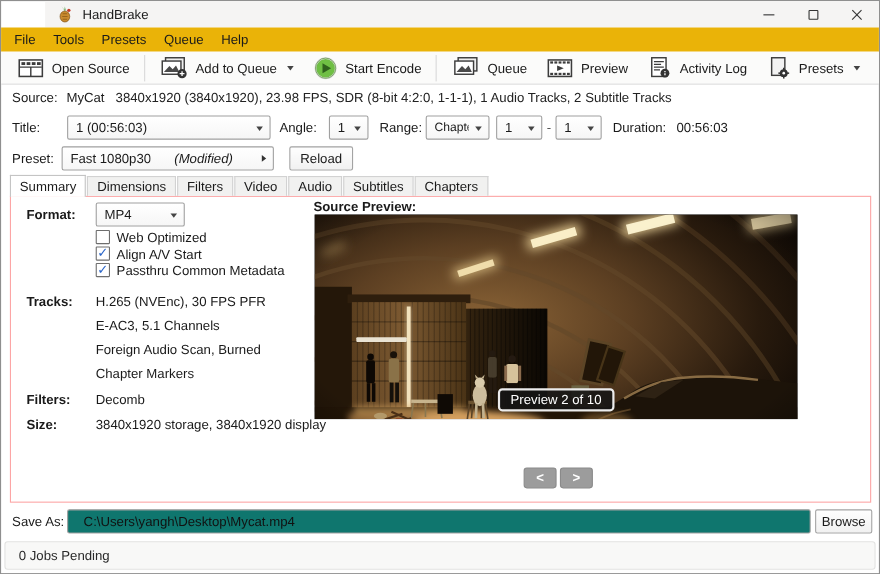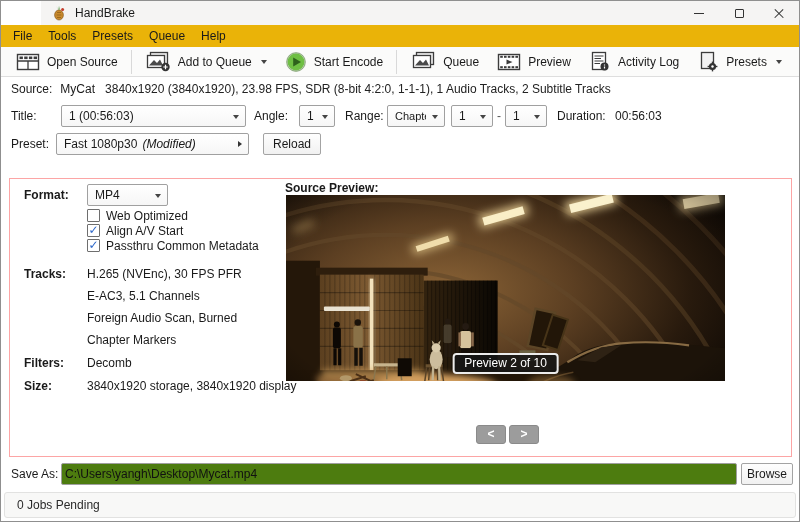--- a/index.html
+++ b/index.html
@@ -65,21 +65,21 @@
   .tracks-block { position:absolute; left:77px; top:84px; line-height:22px; }
 
   .preview-label { position:absolute; left:275px; top:2px; font-weight:700; }
   .preview-img { position:absolute; left:276px; top:16px; width:439px; height:186px; background:#000; overflow:hidden; }
   .preview-badge { position:absolute; left:50%; transform:translateX(-50%); bottom:7px; background:rgba(22,22,22,.88); border:2px solid #ececec; border-radius:4px; color:#fff; padding:1px 10px 2px; white-space:nowrap; }
   .nav-btn { position:absolute; width:30px; height:19px; background:#9c9c9c; border:1px solid #8a8a8a; border-radius:3px; color:#fff; font-weight:700; font-size:12px; line-height:16px; text-align:center; }
 
   
   .save-row { top:461px; height:24px; }
   .save-row .lbl { margin-left:10px; }
-  .save-input { position:absolute; left:60px; top:462px; width:676px; height:22px; border:1px solid #9f9f9f; border-radius:2px; padding:0 3px; font-family:inherit; font-size:12px; color:#111; background:#4d7c0f; }
+  .save-input { position:absolute; left:60px; top:462px; width:676px; height:22px; border:1px solid #9f9f9f; border-radius:2px; padding:0 14px; font-family:inherit; font-size:12px; color:#111; background:#0f766e; }
   .browse-btn { left:740px; top:462px; width:52px; font-weight:400; }
 
   
   .statusbar { position:absolute; left:3px; right:3px; top:491px; bottom:3px; background:#f8f8f7; border:1px solid #e2e2e1; border-radius:3px; display:flex; align-items:center; }
   .statusbar .jobs { margin-left:12px; color:#2a2a2a; }
   .statusbar .when-done { position:absolute; right:14px; display:flex; align-items:center; gap:5px; }
 
   svg { display:block; }
 </style>
 </head>
@@ -236,30 +236,53 @@
     <div class="combo" style="left:504px; width:42px;">
       <span class="cval">1</span>
       <div class="caret-down"></div>
     </div>
     <span class="lbl abs" style="left:556px;">Duration:</span>
     <span class="abs" style="left:614px;">00:56:03</span>
   </div>
 
   <div class="row preset-row">
     <span class="lbl abs" style="left:10px;">Preset:</span>
-    <div class="combo" style="left:55px; width:193px;">
+    <div class="combo" style="left:55px; width:193px;gap:16px;">
       <span class="cval">Fast 1080p30</span>
       <span class="cval italic">(Modified)</span>
       <div class="caret-right"></div>
     </div>
     <div class="btn" style="left:262px;">
       <span>Reload</span>
     </div>
   </div>
 
+  <div class="tabs">
+    <div class="tab active">
+        <span>Summary</span>
+      </div>
+    <div class="tab">
+        <span>Dimensions</span>
+      </div>
+    <div class="tab">
+        <span>Filters</span>
+      </div>
+    <div class="tab">
+        <span>Video</span>
+      </div>
+    <div class="tab">
+        <span>Audio</span>
+      </div>
+    <div class="tab">
+        <span>Subtitles</span>
+      </div>
+    <div class="tab">
+        <span>Chapters</span>
+      </div>
+  </div>
 
   <div class="panel">
     <span class="field-label" style="top:5px;">Format:</span>
     <div class="combo" style="left:77px; top:5px; width:81px;">
       <span class="cval">MP4</span>
       <div class="caret-down"></div>
     </div>
 
     <div class="cbx-row" style="top:29px;">
       <div class="cbx-box"></div>

